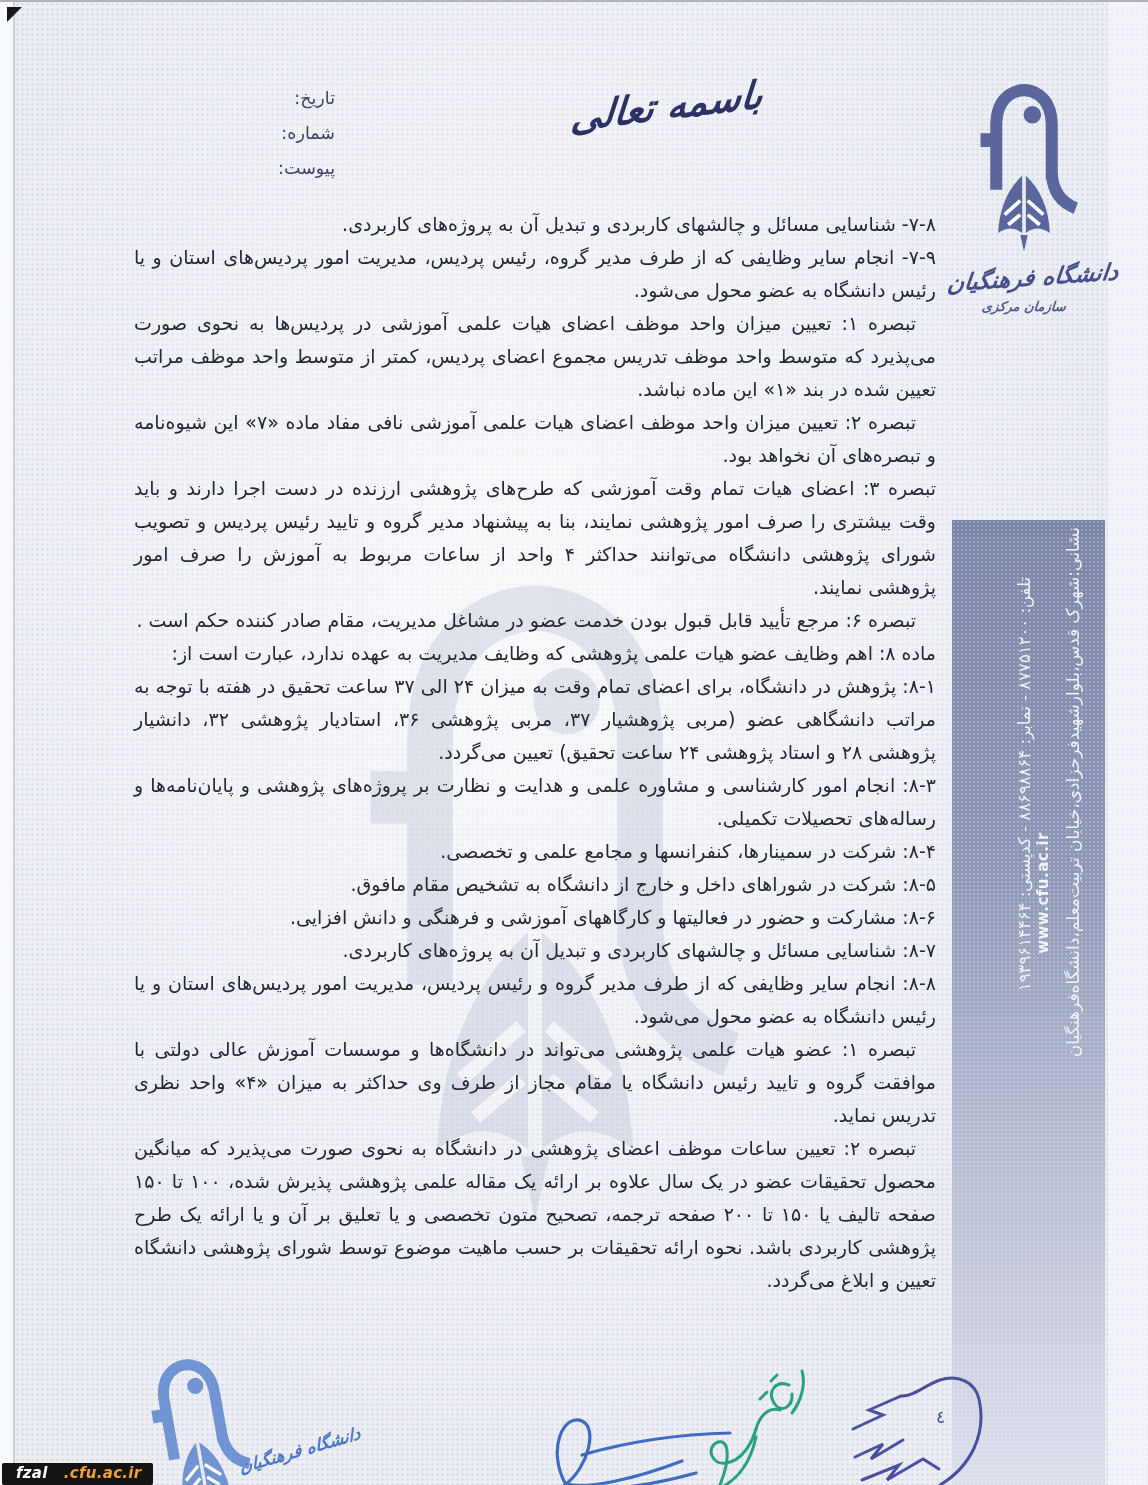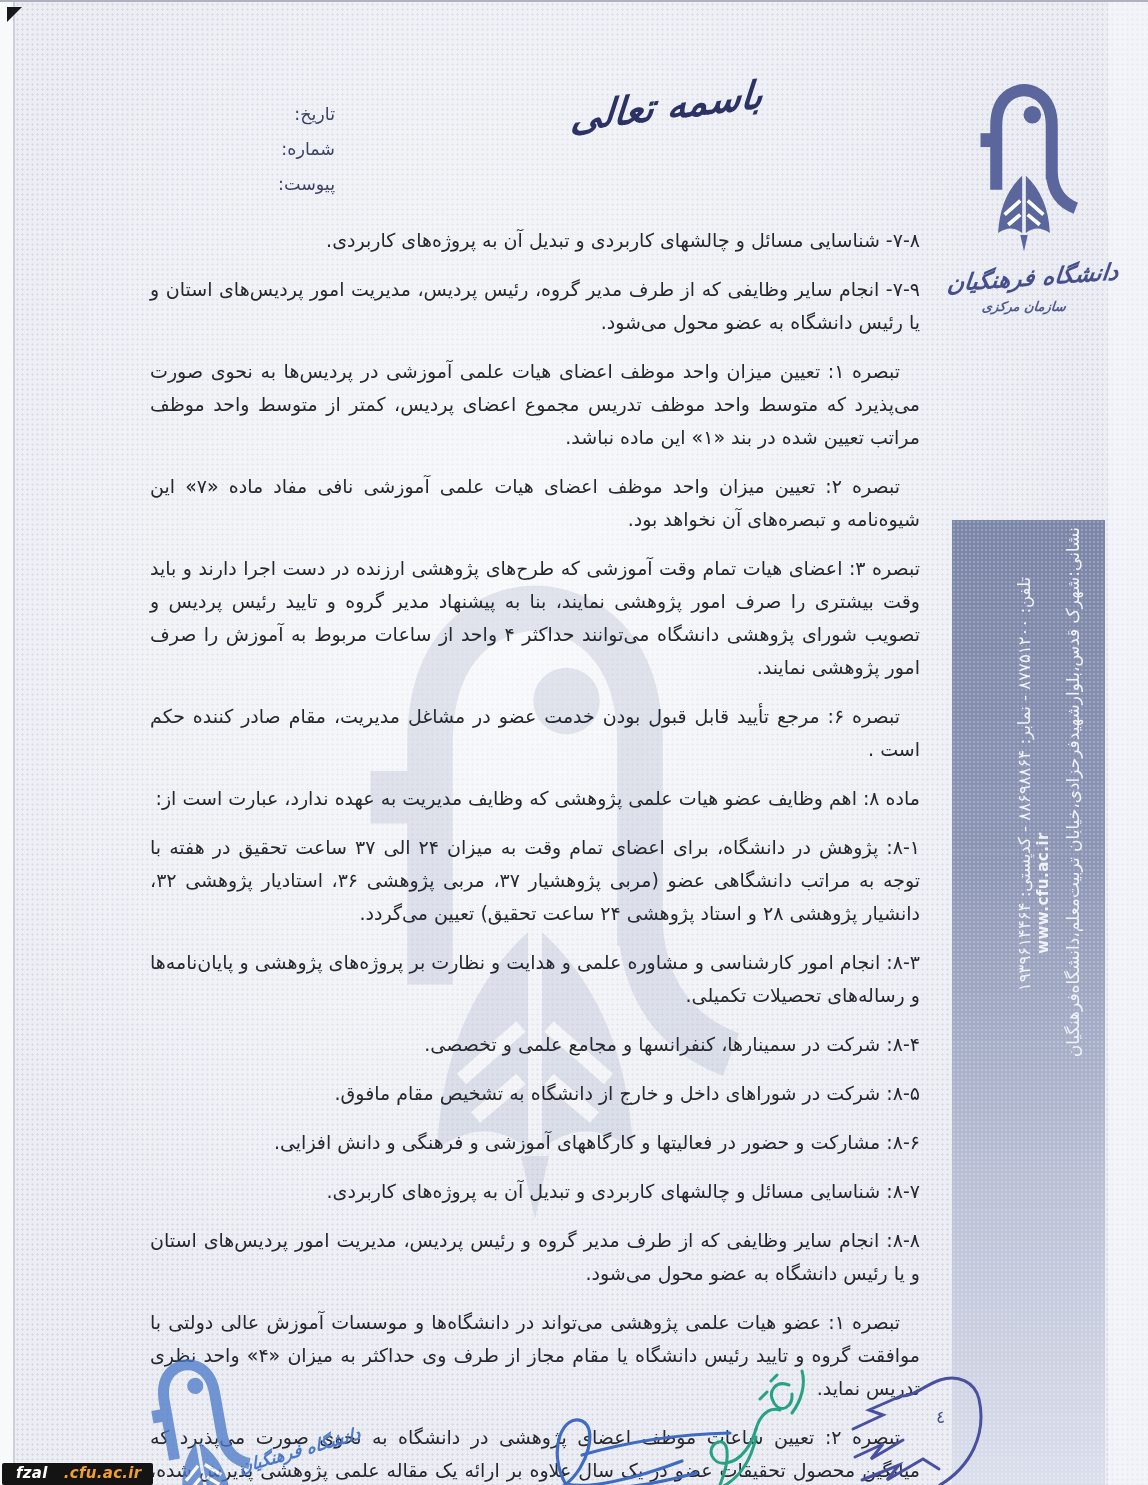--- a/index.html
+++ b/index.html
@@ -17,33 +17,33 @@
   .edge-left{position:absolute;left:0;top:0;width:13px;height:100%;background:#f8f9fb;}
   .edge-line{position:absolute;left:13px;top:0;width:2px;height:100%;background:rgba(150,156,176,.35);}
   .edge-right{position:absolute;right:0;top:0;width:40px;height:100%;background:rgba(250,250,253,.55);}
   .corner-mark{position:absolute;left:7px;top:5px;width:0;height:0;
     border-top:15px solid #17181c;border-right:15px solid transparent;}
   
   .besmele{position:absolute;left:552px;top:82px;width:230px;text-align:center;
     font-size:38px;font-weight:bold;font-style:italic;color:#2c3263;
     transform:rotate(-7deg) skewX(-12deg);letter-spacing:-1px;}
   .ref-labels{position:absolute;left:240px;top:86px;width:95px;direction:rtl;text-align:right;
-    color:#3c4366;font-size:17.5px;margin-top:16px;}
+    color:#3c4366;font-size:17.5px;}
   .ref-labels div{margin-bottom:15px;}
   .logo-block{position:absolute;left:948px;top:72px;width:152px;text-align:center;color:#5b669c;}
   .logo-block .uni-name{font-size:23px;font-weight:bold;font-style:italic;color:#454f8c;
     transform:skewX(-10deg) rotate(-4deg);margin-top:2px;white-space:nowrap;}
   .logo-block .org-name{font-size:13px;font-weight:bold;color:#525b8e;margin-top:8px;
     font-style:italic;transform:skewX(-6deg);}
   
   .watermark{position:absolute;left:205px;top:545px;color:#99a2c0;opacity:.24;}
   
   .doc-body{position:absolute;right:212px;top:206px;width:802px;direction:rtl;
     text-align:justify;color:#25282f;font-size:19px;line-height:33px;}
-  .doc-body p{margin:16px;}
+  .doc-body p{margin:0;}
   .doc-body p.indent{text-indent:20px;}
   
   .band{position:absolute;left:952px;top:518px;width:153px;height:967px;
     background:
       radial-gradient(rgba(255,255,255,.22) 1px, transparent 1.2px),
       linear-gradient(180deg,#7b85a7 0%,#8d96b5 35%,#b9bfd5 68%,#dcdfec 100%);
     background-size:4px 4px,auto;}
   .vtext{position:absolute;transform-origin:0 0;transform:rotate(-90deg);
     direction:rtl;text-align:right;color:#f0f2f8;white-space:nowrap;line-height:22px;}
   .v-address{left:1062px;top:1295px;width:770px;font-size:17px;}

